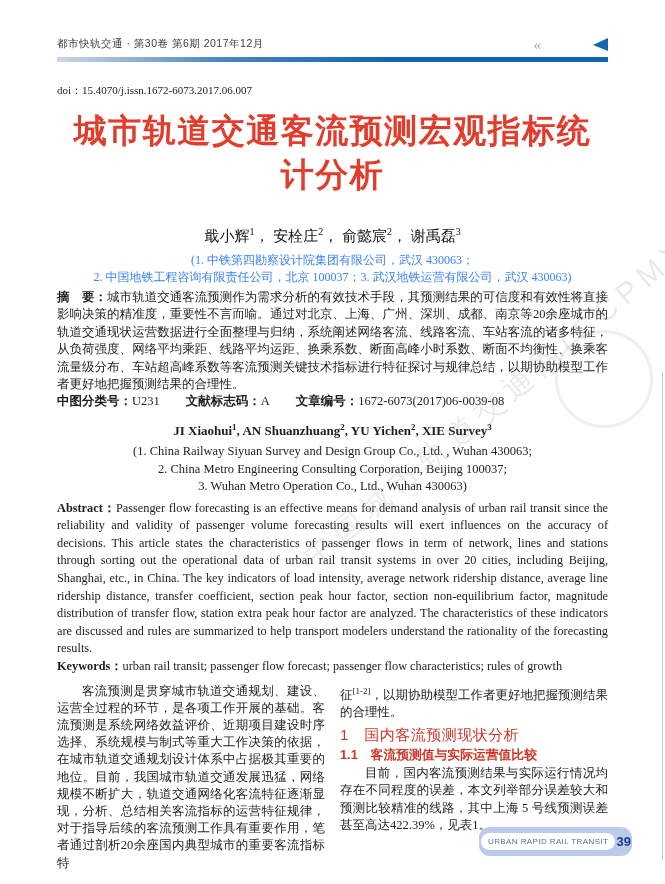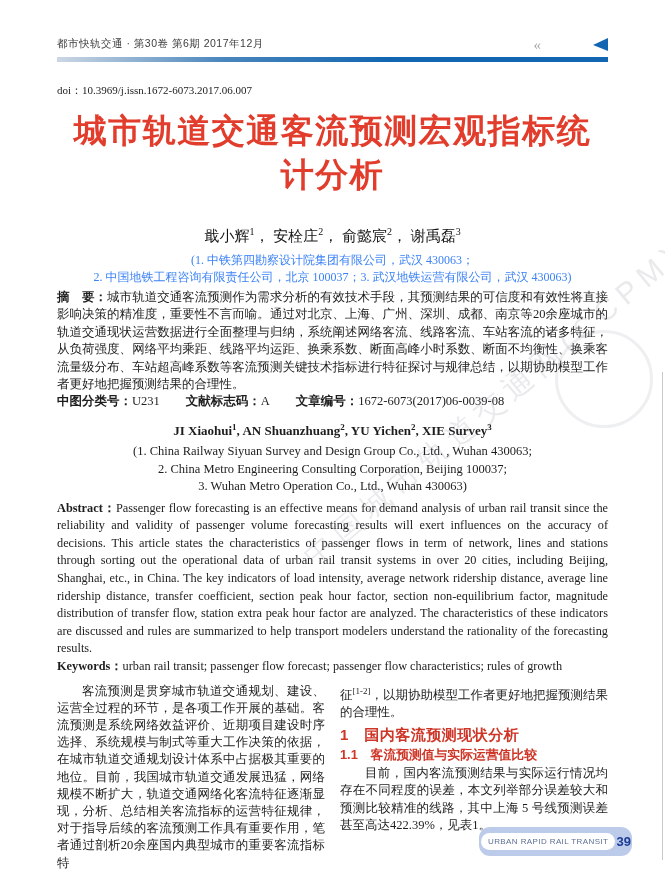--- a/index.html
+++ b/index.html
@@ -39,21 +39,21 @@
   .abs-en p{font-size:12.3px;line-height:17.6px;text-align:justify;margin:0;}
   .abs-en .lbl{font-family:"Liberation Serif","DejaVu Serif",serif;}
 
   
   .columns{margin-top:7px;display:flex;gap:15px;}
   .col{width:268px;font-size:12.5px;line-height:17.2px;text-align:justify;}
   .col p{margin:0;}
   .col p.ind{text-indent:2em;}
   .col sup{font-size:9px;font-family:Liberation Serif, serif;}
   h2.sec{margin:4px 0 3px;font-family:"Liberation Sans","DejaVu Sans",sans-serif;
-         font-size:15px;line-height:19px;color:#ce3628;font-weight:bold;letter-spacing:.5px;text-align:left;}
+         font-size:15px;line-height:19px;color:#ce3628;font-weight:normal;letter-spacing:.5px;text-align:left;}
   h3.sub{margin:3px 0 2px;font-family:"Liberation Sans","DejaVu Sans",sans-serif;
          font-size:12.8px;line-height:16px;color:#ce3628;font-weight:bold;text-align:left;}
 
   
   .pagefoot{position:absolute;right:33px;bottom:28px;width:153px;height:29px;border-radius:11px;
             background:#bccbe9;display:flex;align-items:center;}
   .pill-label{background:#ffffff;border-radius:9px;height:17px;margin-left:2px;padding:0 7px;
               display:flex;align-items:center;font-family:"Liberation Sans","DejaVu Sans",sans-serif;
               font-size:8px;color:#5d6f93;letter-spacing:.4px;white-space:nowrap;}
   .pill-num{flex:1;text-align:center;font-family:"Liberation Sans","DejaVu Sans",sans-serif;
@@ -80,21 +80,21 @@
 
     <div class="jheader">
       <span class="jheader-left">都市快轨交通 · 第30卷 第6期 2017年12月</span>
       <span class="jheader-right">
         <span class="back-glyph">«</span>
         <span class="tri-left"></span>
       </span>
     </div>
     <div class="hbar"></div>
 
-    <div class="doi">doi：10.3969/j.issn.1672-6073.2017.06.007</div>
+    <div class="doi">doi：15.4070/j.issn.1672-6073.2017.06.007</div>
 
     <div class="title-zh">城市轨道交通客流预测宏观指标统计分析</div>
 
     <div class="authors-zh">
       <span><span>戢小辉</span><sup>1</sup><span>，</span></span>
       <span><span>安栓庄</span><sup>2</sup><span>，</span></span>
       <span><span>俞懿宸</span><sup>2</sup><span>，</span></span>
       <span><span>谢禹磊</span><sup>3</sup><span></span></span>
     </div>
 

